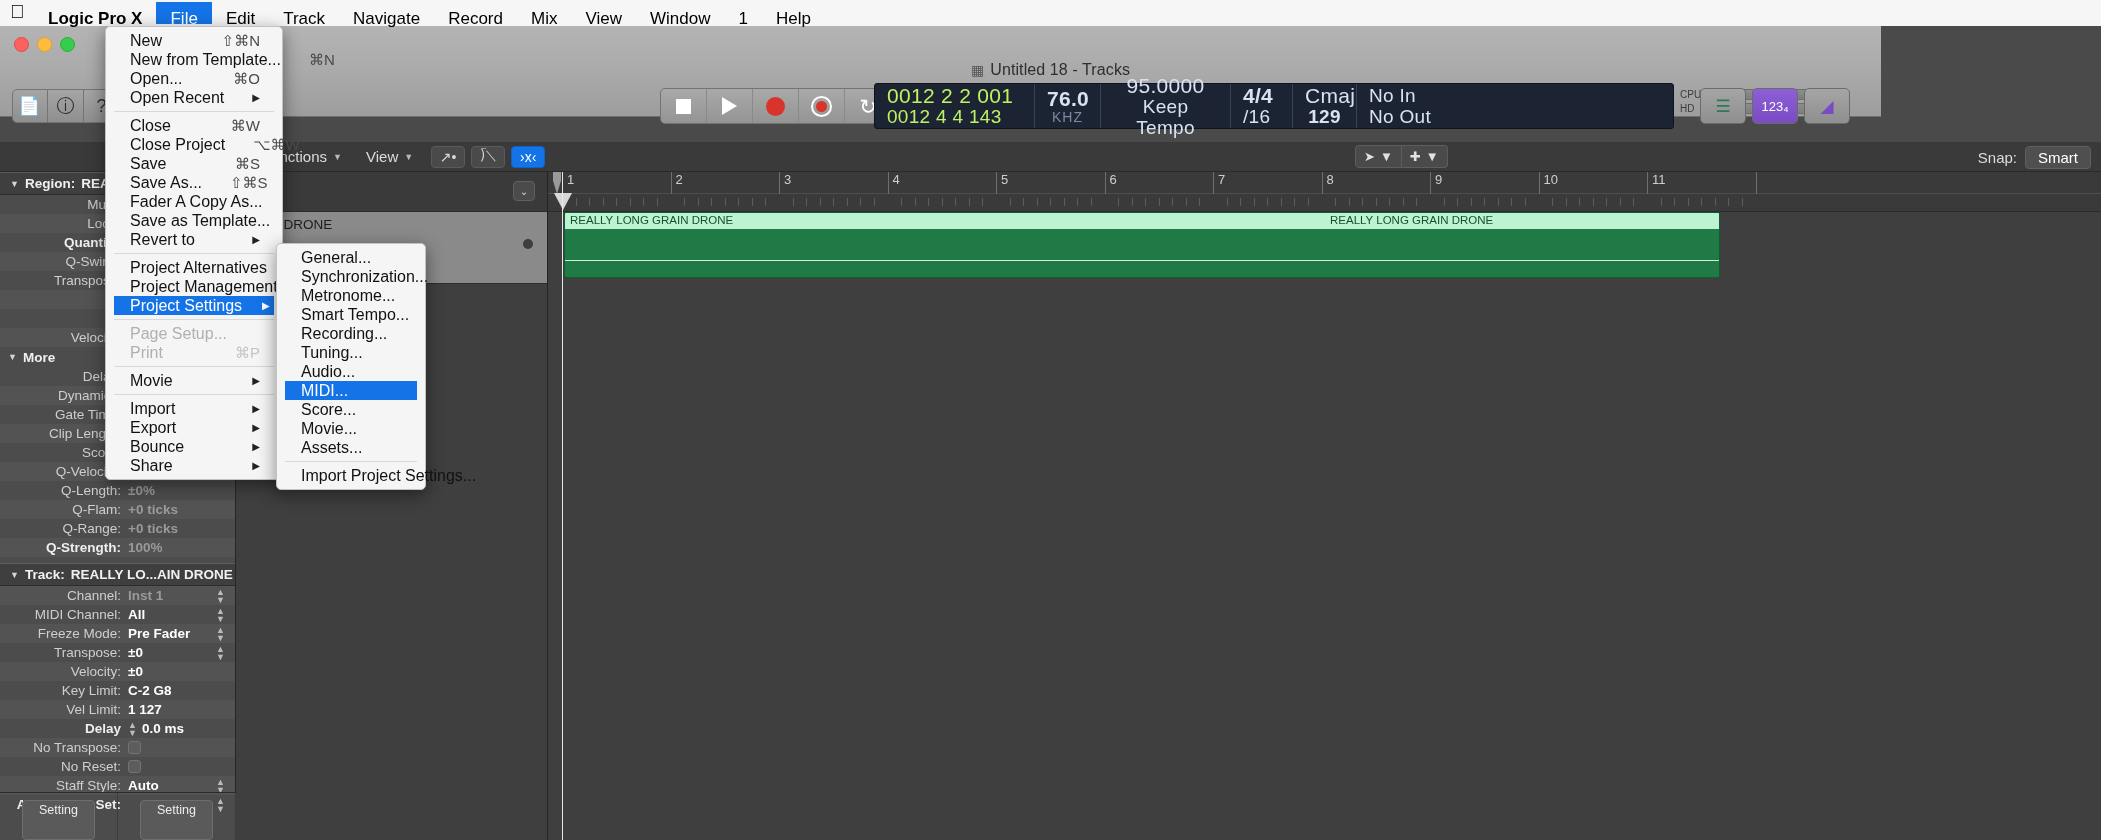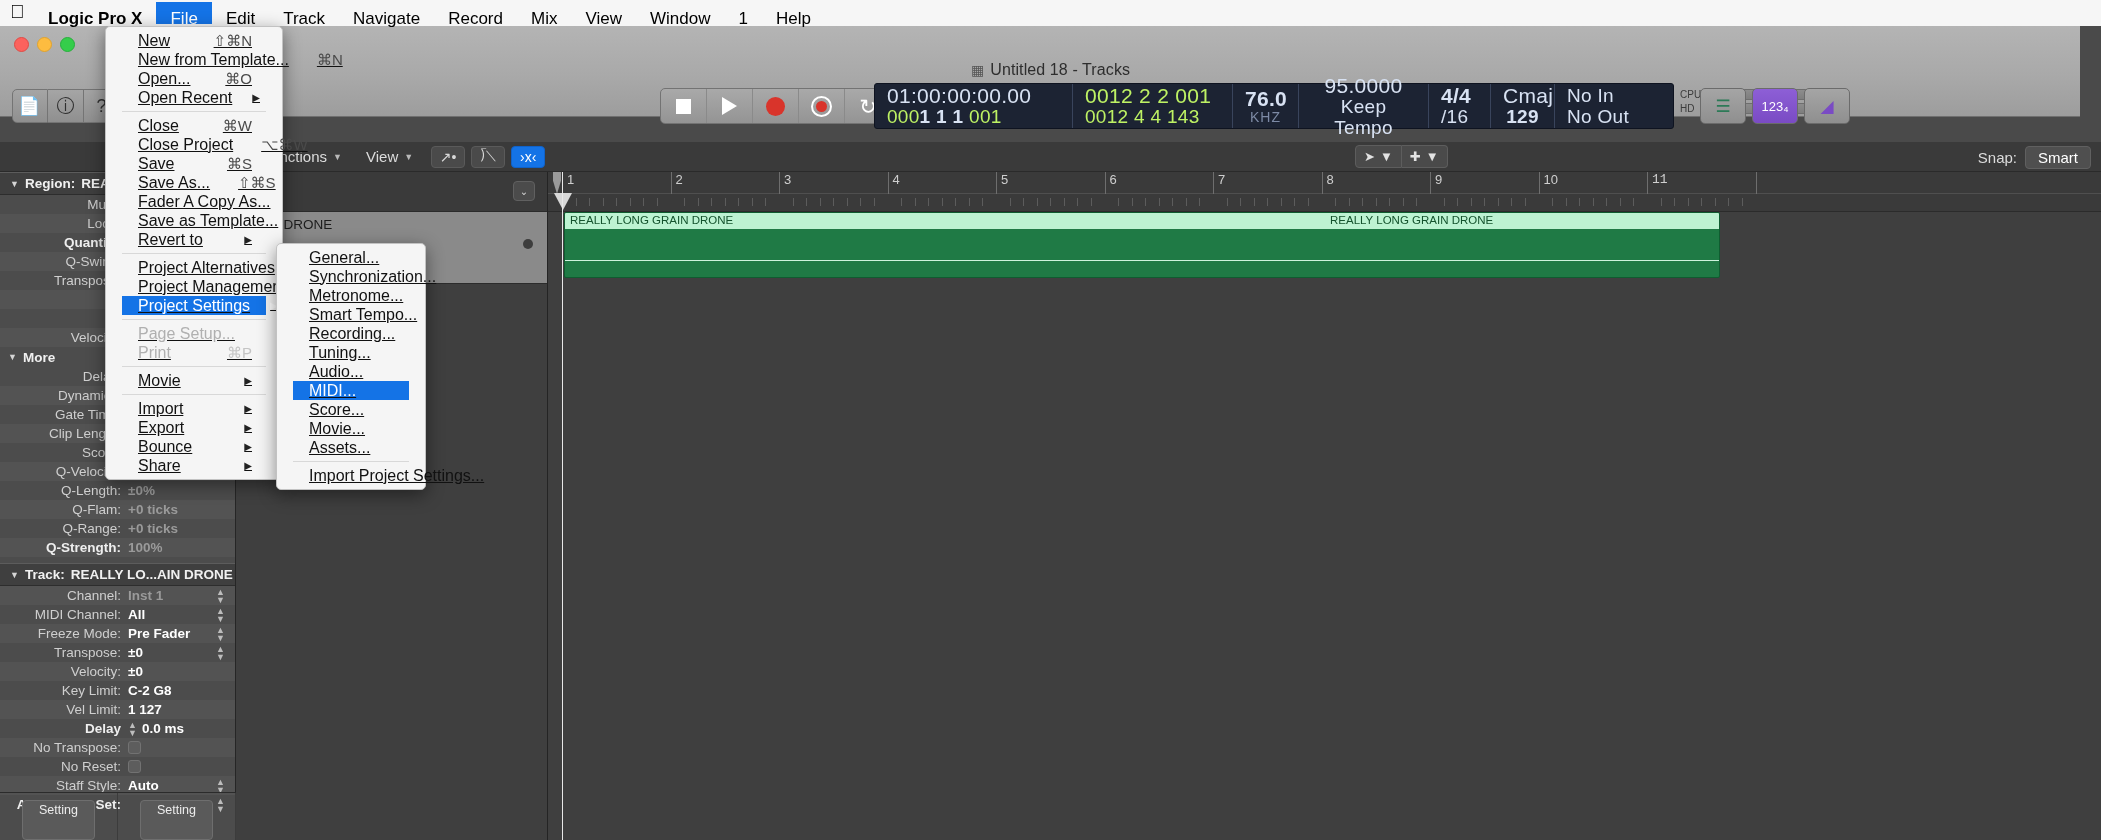--- a/index.html
+++ b/index.html
@@ -32,21 +32,21 @@
   
   #window {
     position: absolute; top: 26px; left: 0;
     width: 2101px; height: 814px;
     background: #4a4a4a;
   }
 
   
   #controlbar {
     position: absolute; top: 0; left: 0;
-    width: 2080px; height: 91px;
+    width: 1881px; height: 91px;
     background: linear-gradient(to bottom,#b4b4b4 0%, #a9a9a9 55%, #9d9d9d 100%);
     border-bottom: 1px solid #6f6f6f;
   }
   #traffic { position: absolute; top: 11px; left: 14px; display: flex; gap: 8px; }
   .tl { width: 15px; height: 15px; border-radius: 50%; }
   .tl.r { background: #fc625d; border:1px solid #e04b46;}
   .tl.y { background: #fdbc40; border:1px solid #e0a32e;}
   .tl.g { background: #35cd4b; border:1px solid #27b03c;}
 
   #wintitle {
@@ -238,22 +238,22 @@
   }
   #region-header { height:16px; background:#bdf3d2; position:relative; }
   #region-header .rtxt { position:absolute; top:1px; font-size:11.5px; color:#14532d; white-space:nowrap;}
   #region-wave { position:absolute; left:0; right:0; top:47px; height:1px; background:#cdf3dd; }
 
   
   .menu {
     position:absolute; background:#f5f5f5;
     border:1px solid #c2c2c2; border-radius:5px;
     box-shadow: 0 5px 18px rgba(0,0,0,.45);
-    padding: 4px 16px; z-index:80;
-    font-size:16px; color:#111;text-decoration:underline;
+    padding: 4px 8px; z-index:80;
+    font-size:16px; color:#111;
   }
   .mi { height:19px; display:flex; align-items:center; padding:0 14px 0 16px; white-space:nowrap;}
   .mi .mtxt { flex:1; }
   .mi .msc  { color:#4a4a4a; font-size:15px; margin-left:28px; }
   .mi .marrow { font-size:10px; color:#222; margin-left:20px; }
   .mi.hl { background:#1473e6; color:#fff; }
   .mi.hl .marrow, .mi.hl .msc { color:#fff; }
   .mi.dis { color:#b0b0b0; }
   .mi.dis .msc { color:#c4c4c4; }
   .msep { height:1px; background:#d8d8d8; margin:4px 0; }
@@ -313,24 +313,20 @@
           <span class="circo">
             <i></i>
           </span>
         </div>
       <div class="trbtn">
           <span class="cyc">↻</span>
         </div>
     </div>
 
     <div id="lcd">
-      <div class="lcdcell" style="width:198px">
-        <div class="lcd-main">01:00:00:00.00</div>
-        <div class="lcd-sub"><span class="lcd-dim">000</span><span class="lcd-bold">1</span>&nbsp;<span class="lcd-bold">1</span>&nbsp;<span class="lcd-bold">1</span>&nbsp;<span class="lcd-dim">001</span></div>
-      </div>
       <div class="lcdcell lcd-dim" style="width:160px">
         <div class="lcd-main">0012 2 2 001</div>
         <div class="lcd-sub">0012 4 4 143</div>
       </div>
       <div class="lcdcell ctr" style="width:66px">
         <div class="lcd-main lcd-bold">76.0</div>
         <div class="lcd-small">KHZ</div>
       </div>
       <div class="lcdcell ctr" style="width:130px">
         <div class="lcd-main">95.0000</div>
@@ -577,21 +573,21 @@
           <div class="barmark" style="left: 14px;">1</div>
           <div class="barmark" style="left: 122.5px;">2</div>
           <div class="barmark" style="left: 231px;">3</div>
           <div class="barmark" style="left: 339.5px;">4</div>
           <div class="barmark" style="left: 448px;">5</div>
           <div class="barmark" style="left: 556.5px;">6</div>
           <div class="barmark" style="left: 665px;">7</div>
           <div class="barmark" style="left: 773.5px;">8</div>
           <div class="barmark" style="left: 882px;">9</div>
           <div class="barmark" style="left: 990.5px;">10</div>
-          <div class="barmark" style="left: 1099px; font-family: Liberation Mono, monospace;">11</div>
+          <div class="barmark" style="left: 1099px;">11</div>
           <div class="barmark" style="left: 1207.5px;"></div>
         </div>
       <div id="cycle-tab" style="left:5px;"></div>
     <div class="beatmark" style="left: 27.5625px;"></div>
         <div class="beatmark" style="left: 41.125px;"></div>
         <div class="beatmark" style="left: 54.6875px;"></div>
         <div class="beatmark" style="left: 68.25px;"></div>
         <div class="beatmark" style="left: 81.8125px;"></div>
         <div class="beatmark" style="left: 95.375px;"></div>
         <div class="beatmark" style="left: 108.938px;"></div>

